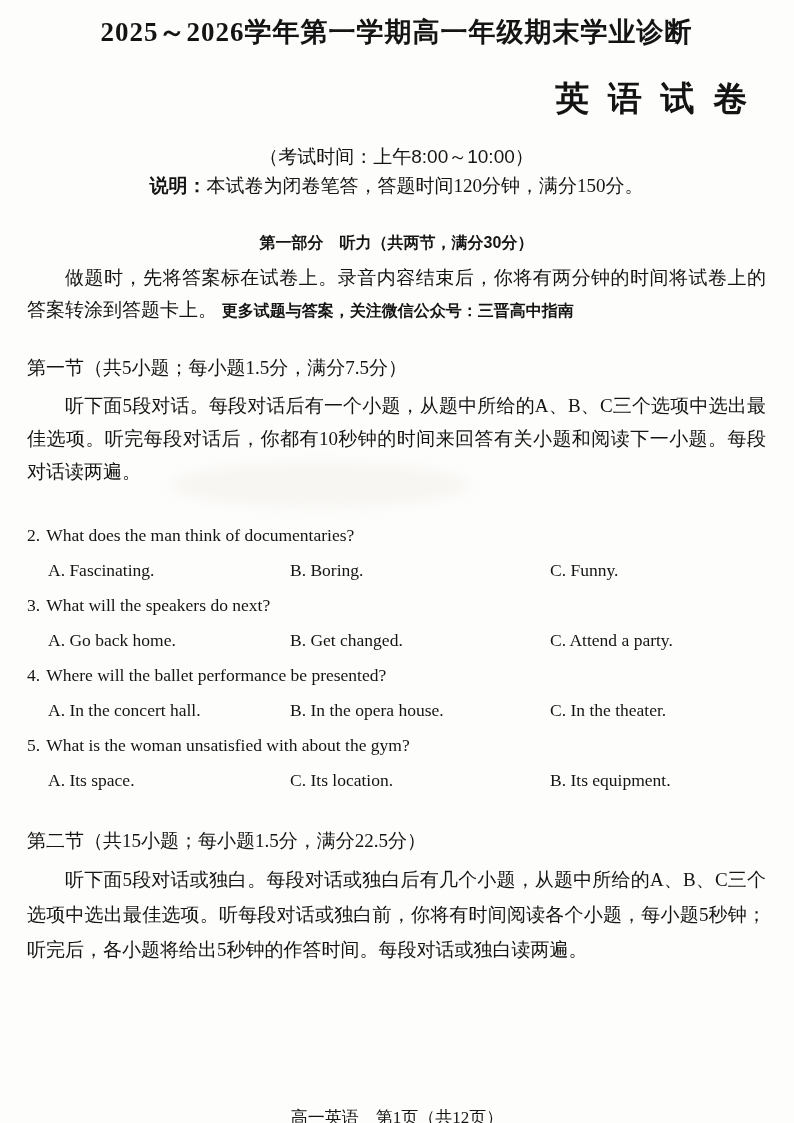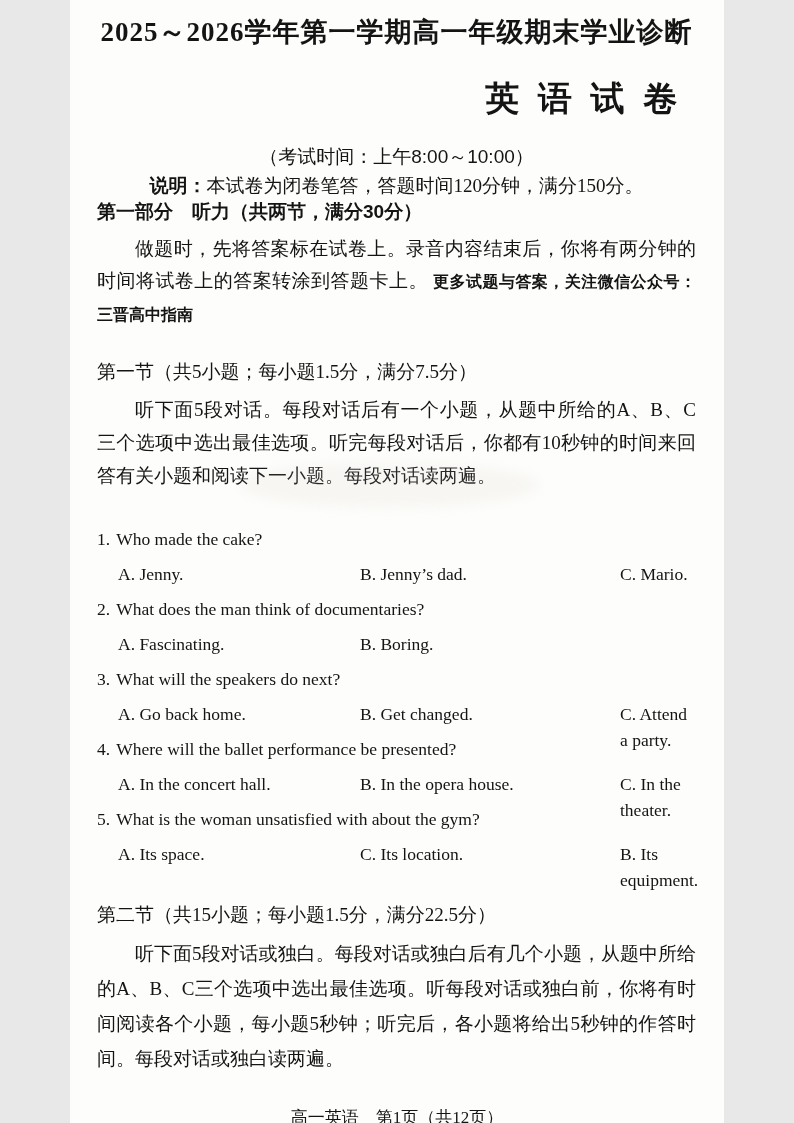--- a/index.html
+++ b/index.html
@@ -1,17 +1,17 @@
 <!DOCTYPE html>
 <html><head>
 <meta charset="utf-8">
 <style>
   html,body{margin:0;padding:0;background:#e8e8e8;}
   .page{
-    width:654px;height:1123px;margin:0 auto;position:relative;overflow:hidden;
+    width:794px;height:1123px;margin:0 auto;position:relative;overflow:hidden;
     background:#fdfdfb;color:#141414;
     font-family:"Liberation Serif","DejaVu Serif",serif;
   }
   .inner{padding:14px 28px 0 27px;}
 
   .doc-title{
     margin:0;text-align:center;font-size:27px;font-weight:700;letter-spacing:1px;
   }
   .subject-title{
     margin:26px 0 0 0;text-align:right;font-size:34px;font-weight:700;
@@ -19,22 +19,23 @@
   }
   .exam-time{
     margin-top:22px;text-align:center;font-size:19px;font-weight:400;
     font-family:"Liberation Sans","DejaVu Sans",sans-serif;
   }
   .note-line{margin-top:3px;text-align:center;font-size:19px;}
   .note-label{font-weight:700;font-family:"Liberation Sans","DejaVu Sans",sans-serif;}
   .note-text{font-style:normal;}
 
   .part-heading{
-    font-size:19px;font-weight:700;
+    margin-top:34px;font-size:16px;font-weight:700;
     font-family:"Liberation Sans","DejaVu Sans",sans-serif;
+    text-align:center;
   }
   .para{
     margin:8px 0 0 0;font-size:19px;line-height:32px;text-indent:2em;
     text-align:justify;
   }
   .promo-text{
     font-size:16px;font-weight:700;
     font-family:"Liberation Sans","DejaVu Sans",sans-serif;
     margin-top:21px;
   }
@@ -79,34 +80,27 @@
     <div class="part-heading">第一部分　听力（共两节，满分30分）</div>
 
     <p class="para"><span>做题时，先将答案标在试卷上。录音内容结束后，你将有两分钟的时间将试卷上的答案转涂到答题卡上。</span> <span class="promo-text">更多试题与答案，关注微信公众号：三晋高中指南</span></p>
 
     <div class="sec-heading">第一节（共5小题；每小题1.5分，满分7.5分）</div>
 
     <p class="para sec1-para">听下面5段对话。每段对话后有一个小题，从题中所给的A、B、C三个选项中选出最佳选项。听完每段对话后，你都有10秒钟的时间来回答有关小题和阅读下一小题。每段对话读两遍。</p>
 
     <div class="questions">
 
-      <div class="q-block">
-        <div class="q-line"><span class="q-num">1.</span><span>Who made the cake?</span></div>
-        <div class="opt-row">
-          <div><span>A.</span> <span>Jenny.</span></div>
-          <div><span>B.</span> <span>Jenny’s dad.</span></div>
-          <div><span>C.</span> <span>Mario.</span></div>
-        </div>
-      </div>
 
       <div class="q-block">
         <div class="q-line"><span class="q-num">2.</span><span>What does the man think of documentaries?</span></div>
         <div class="opt-row">
           <div><span>A.</span> <span>Fascinating.</span></div>
           <div><span>B.</span> <span>Boring.</span></div>
+          <div><span>C.</span> <span>Funny.</span></div>
         </div>
       </div>
 
       <div class="q-block">
         <div class="q-line"><span class="q-num">3.</span><span>What will the speakers do next?</span></div>
         <div class="opt-row">
           <div><span>A.</span> <span>Go back home.</span></div>
           <div><span>B.</span> <span>Get changed.</span></div>
           <div><span>C.</span> <span>Attend a party.</span></div>
         </div>

